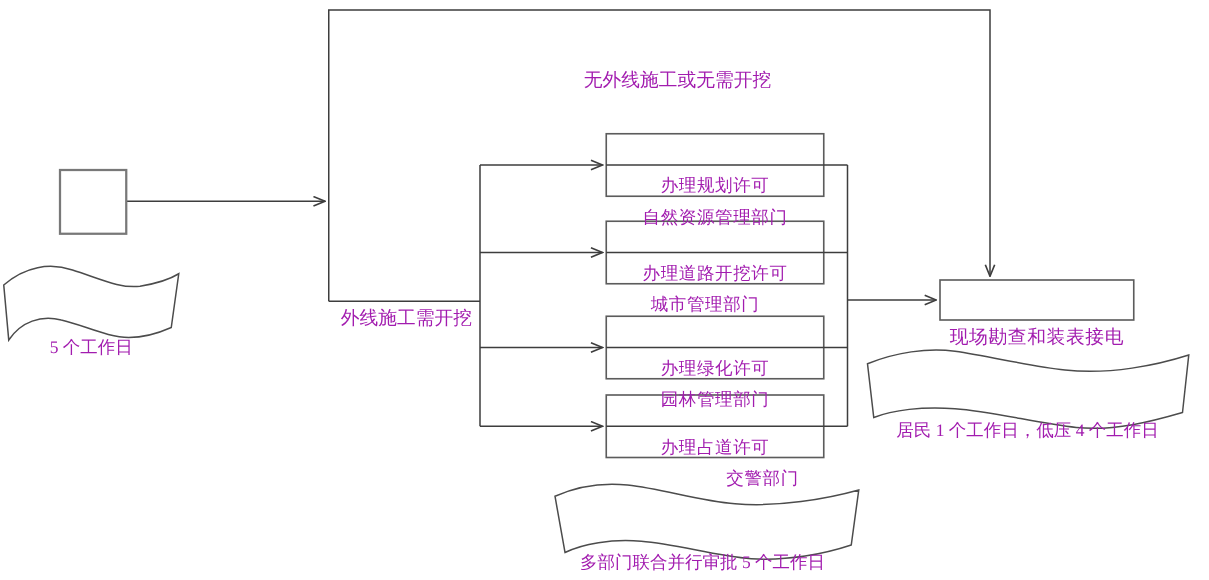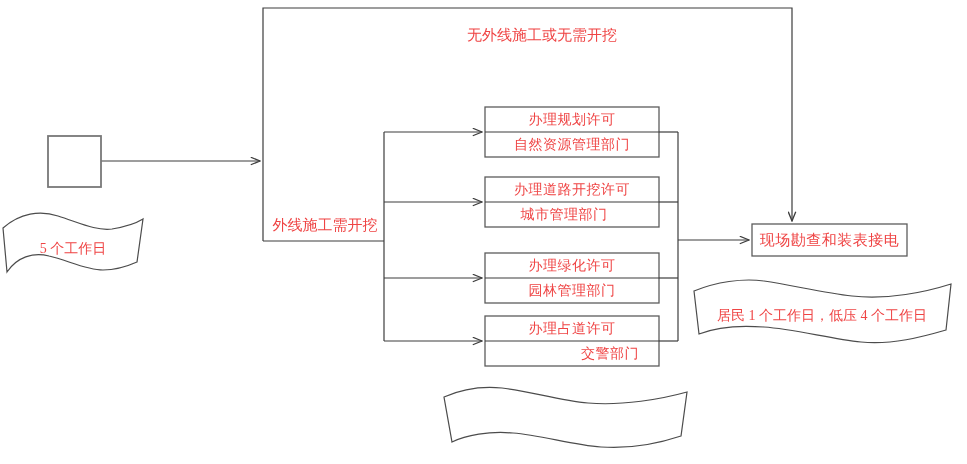--- a/index.html
+++ b/index.html
@@ -15,21 +15,22 @@
   #diagram-svg { position: absolute; left: 0; top: 0; }
   .label {
     position: absolute;
     display: flex;
     align-items: center;
     justify-content: center;
     text-align: center;
     font-size: 14px;
     line-height: 1.25;
     white-space: nowrap;
-    color: #ef4444;
+    color: #a21caf;
+    margin-top: 30px;
   }
   .label.big { font-size: 15px; }
   .start-text {
     position: absolute;
     left: 48px; top: 136px; width: 53px; height: 51px;
     display: flex; flex-direction: column;
     align-items: center; justify-content: center;
     font-size: 14px; line-height: 21px;
   }
   .row-label { letter-spacing: 0.5px; border-radius: 10px; }
@@ -101,14 +102,15 @@
   <div class="label row-label" style="left:485px; top:253px; width:174px; height:25px;">办理绿化许可</div>
   <div class="label row-label" style="left:485px; top:278px; width:174px; height:25px;">园林管理部门</div>
 
   <div class="label row-label" style="left:485px; top:316px; width:174px; height:25px;">办理占道许可</div>
   <div class="label row-label" style="left:485px; top:341px; width:174px; height:25px;padding-left:38px;">交警部门</div>
 
   <div class="label big" style="left:752px; top:224px; width:155px; height:32px; letter-spacing:0.5px;">现场勘查和装表接电</div>
 
   <div class="label" style="left:8px; top:240px; width:130px; height:18px;">5 个工作日</div>
   <div class="label" style="left:696px; top:307px; width:252px; height:18px;">居民 1 个工作日，低压 4 个工作日</div>
+  <div class="label" style="left:452px; top:412px; width:220px; height:18px;">多部门联合并行审批 5 个工作日</div>
 
 </div>
 
 </body></html>

